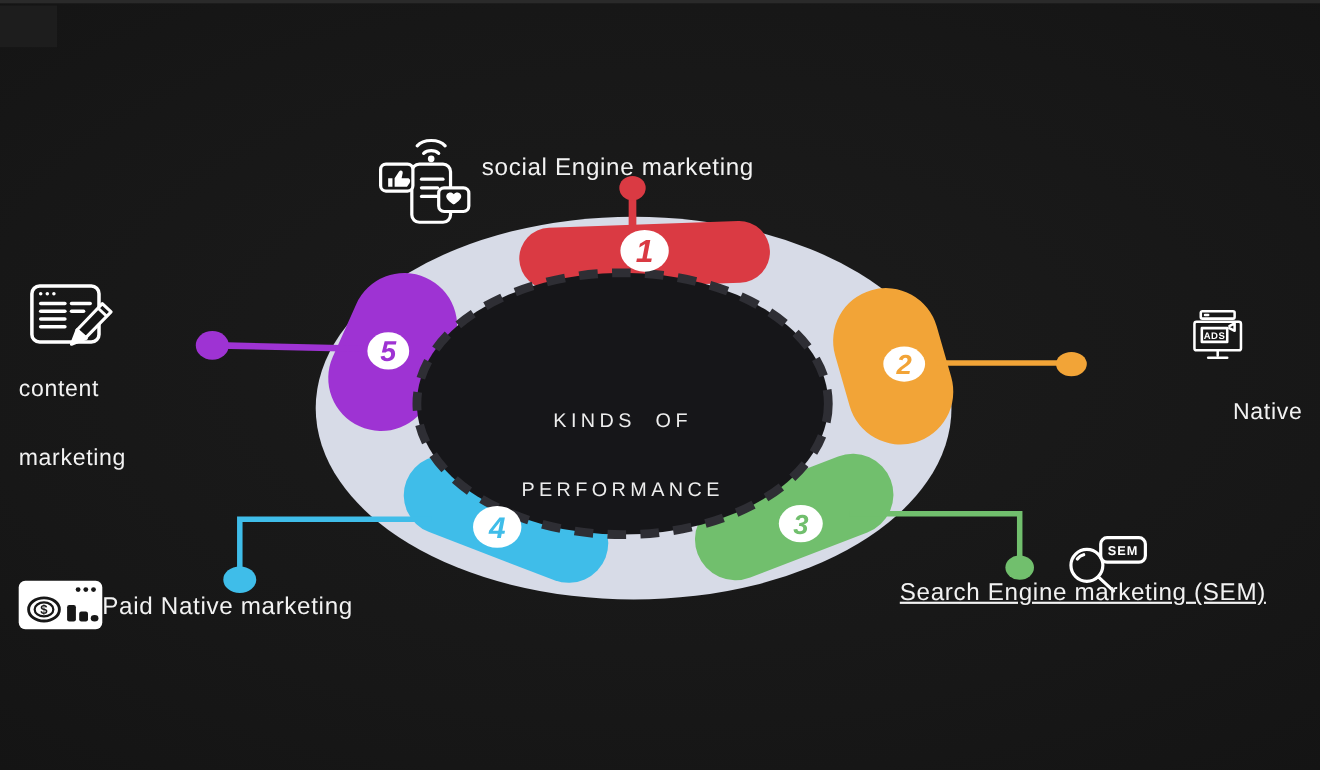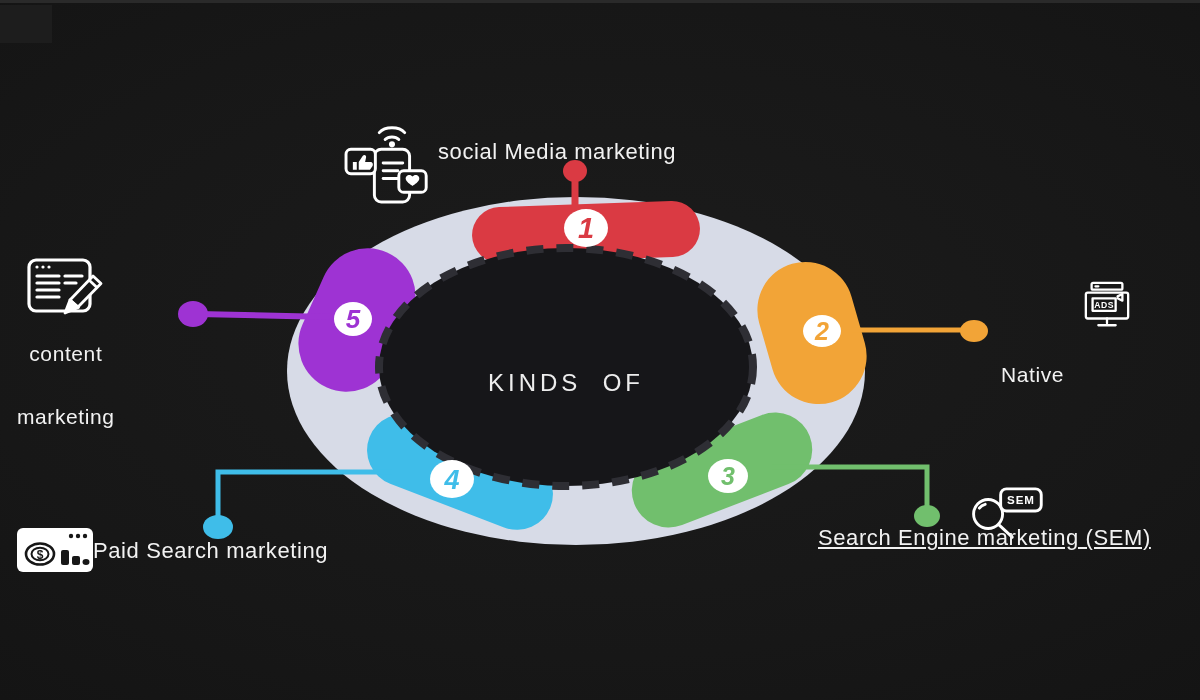--- a/index.html
+++ b/index.html
@@ -5,24 +5,24 @@
   html,body{margin:0;padding:0;background:#101010;}
   .stage{
     position:relative;width:1200px;height:700px;overflow:hidden;
     background:radial-gradient(ellipse 95% 85% at 50% 47%, #1c1c1c 0%, #171717 55%, #121212 100%);
     font-family:"Liberation Sans", sans-serif;
   }
   .topstrip{position:absolute;left:0;top:0;width:1200px;height:3px;background:#313131;opacity:.75;}
   .tl-box{position:absolute;left:0;top:5px;width:52px;height:38px;background:#1d1d1d;}
   .diagram{position:absolute;left:0;top:0;}
   .label{position:absolute;color:#f2f2f2;font-size:22px;letter-spacing:.6px;white-space:pre;}
-  .label.small{font-size:21px;text-align:center;}
+  .label.small{font-size:21px;}
   .center-text{
     position:absolute;left:406px;top:330px;width:320px;text-align:center;
-    color:#ededed;font-size:24px;line-height:21px;letter-spacing:4px;white-space:pre;
+    color:#ededed;font-size:18px;line-height:21px;letter-spacing:4px;white-space:pre;
   }
   .icon{position:absolute;}
   .num{font-weight:bold;font-style:italic;text-anchor:middle;}
   .icon-label{font-family:"Liberation Sans",sans-serif;font-weight:bold;text-anchor:middle;}
 </style>
 </head>
 <body>
 
 <div class="stage">
   <div class="topstrip"></div>
@@ -82,52 +82,53 @@
       <text class="num" x="452" y="489" font-size="27" fill="#3FBDE9">4</text>
     </g>
     <g>
       <ellipse cx="353" cy="319" rx="19" ry="17" fill="#ffffff"></ellipse>
       <text class="num" x="353" y="328" font-size="26" fill="#9E33D3">5</text>
     </g>
   </svg>
 
   <div class="center-text">
     <div>KINDS  OF</div>
+    <div>PERFORMANCE</div>
   </div>
 
   <svg class="icon" style="left:342px;top:116px;" width="98" height="88" viewBox="0 0 100 90">
     <g stroke="#ffffff" stroke-width="3" fill="none" stroke-linecap="round" stroke-linejoin="round">
       <path d="M38 17 a15 10 0 0 1 26 0"></path>
       <path d="M44 24 a8.5 6 0 0 1 14 0"></path>
       <circle cx="51" cy="29" r="1.6" fill="#ffffff"></circle>
       <rect x="33" y="34" width="36" height="54" rx="7"></rect>
       <line x1="42" y1="48" x2="62" y2="48"></line>
       <line x1="42" y1="56" x2="57" y2="56"></line>
       <line x1="42" y1="64" x2="62" y2="64"></line>
       <rect x="4" y="34" width="30" height="25" rx="5" fill="#171717"></rect>
       <rect x="58" y="56" width="28" height="22" rx="5" fill="#171717"></rect>
     </g>
     <path d="M11 47 h4 v8 h-4 z M17 55 v-8 l4-6 c1.5-2 4-1 3.5 1.5 L23.5 47 h5.5 c2.5 0 3 2.5 2 4.5 l-2.5 3.5 h-11 z" fill="#ffffff"></path>
     <path d="M72 62 c-2.5-3.5 -8-1 -6.8 3 c1 3.2 6.8 6.5 6.8 6.5 c0 0 5.8-3.3 6.8-6.5 c1.2-4 -4.3-6.5 -6.8-3 z" fill="#ffffff"></path>
   </svg>
-  <div class="label" style="left:438px;top:139px;">social Media marketing</div>
+  <div class="label" style="left:438px;top:139px;">social Engine marketing</div>
 
   <svg class="icon" style="left:1078px;top:281px;" width="58" height="50" viewBox="0 0 60 52">
     <g stroke="#ffffff" stroke-width="2.4" fill="none" stroke-linejoin="round" stroke-linecap="round">
       <rect x="14" y="2" width="32" height="7" rx="1.5"></rect>
       <line x1="18" y1="5.5" x2="21" y2="5.5"></line>
       <rect x="8" y="12" width="44" height="27" rx="2"></rect>
       <rect x="15" y="18" width="24" height="13"></rect>
       <path d="M41 16 l5 -2.5 v7 l-5 -2.5"></path>
       <line x1="30" y1="39" x2="30" y2="44"></line>
       <line x1="21" y1="46" x2="39" y2="46"></line>
     </g>
     <text class="icon-label" x="27" y="28.5" font-size="9" fill="#ffffff" letter-spacing="0.5">ADS</text>
   </svg>
-  <div class="label small" style="left:1001px;top:317px;width:148px;text-align:left;line-height:23px;">
+  <div class="label small" style="left:1036px;top:317px;width:148px;text-align:right;line-height:23px;">
     <div>Native</div>
   </div>
 
   <svg class="icon" style="left:963px;top:484px;" width="84" height="58" viewBox="0 0 85 60">
     <g stroke="#ffffff" stroke-width="3" fill="none" stroke-linecap="round" stroke-linejoin="round">
       <circle cx="25" cy="31" r="15"></circle>
       <path d="M16 25 a10 10 0 0 1 6 -4"></path>
       <line x1="36" y1="42" x2="50" y2="55"></line>
       <rect x="38" y="5" width="42" height="23" rx="6" fill="#171717"></rect>
     </g>
@@ -140,21 +141,21 @@
     <circle cx="55" cy="11" r="2.2" fill="#171717"></circle>
     <circle cx="62" cy="11" r="2.2" fill="#171717"></circle>
     <circle cx="69" cy="11" r="2.2" fill="#171717"></circle>
     <ellipse cx="24" cy="29" rx="14" ry="10.5" fill="none" stroke="#171717" stroke-width="2.6"></ellipse>
     <ellipse cx="24" cy="29" rx="8.5" ry="6.3" fill="none" stroke="#171717" stroke-width="2"></ellipse>
     <text class="icon-label" x="24" y="33.5" font-size="12" fill="#171717">$</text>
     <rect x="45" y="25" width="8" height="15" rx="2" fill="#171717"></rect>
     <rect x="56" y="31" width="8" height="9" rx="2" fill="#171717"></rect>
     <ellipse cx="70" cy="37" rx="3.5" ry="3" fill="#171717"></ellipse>
   </svg>
-  <div class="label" style="left:93px;top:538px;">Paid Search marketing</div>
+  <div class="label" style="left:93px;top:538px;">Paid Native marketing</div>
 
   <svg class="icon" style="left:26px;top:255px;" width="84" height="64" viewBox="0 0 84 64">
     <g stroke="#ffffff" stroke-width="3.2" fill="none" stroke-linecap="round" stroke-linejoin="round">
       <rect x="3" y="5" width="61" height="51" rx="7"></rect>
       <line x1="11" y1="21" x2="33" y2="21"></line>
       <line x1="11" y1="28" x2="33" y2="28"></line>
       <line x1="11" y1="35" x2="33" y2="35"></line>
       <line x1="11" y1="42" x2="33" y2="42"></line>
       <line x1="39" y1="21" x2="56" y2="21"></line>
       <line x1="39" y1="28" x2="50" y2="28"></line>

